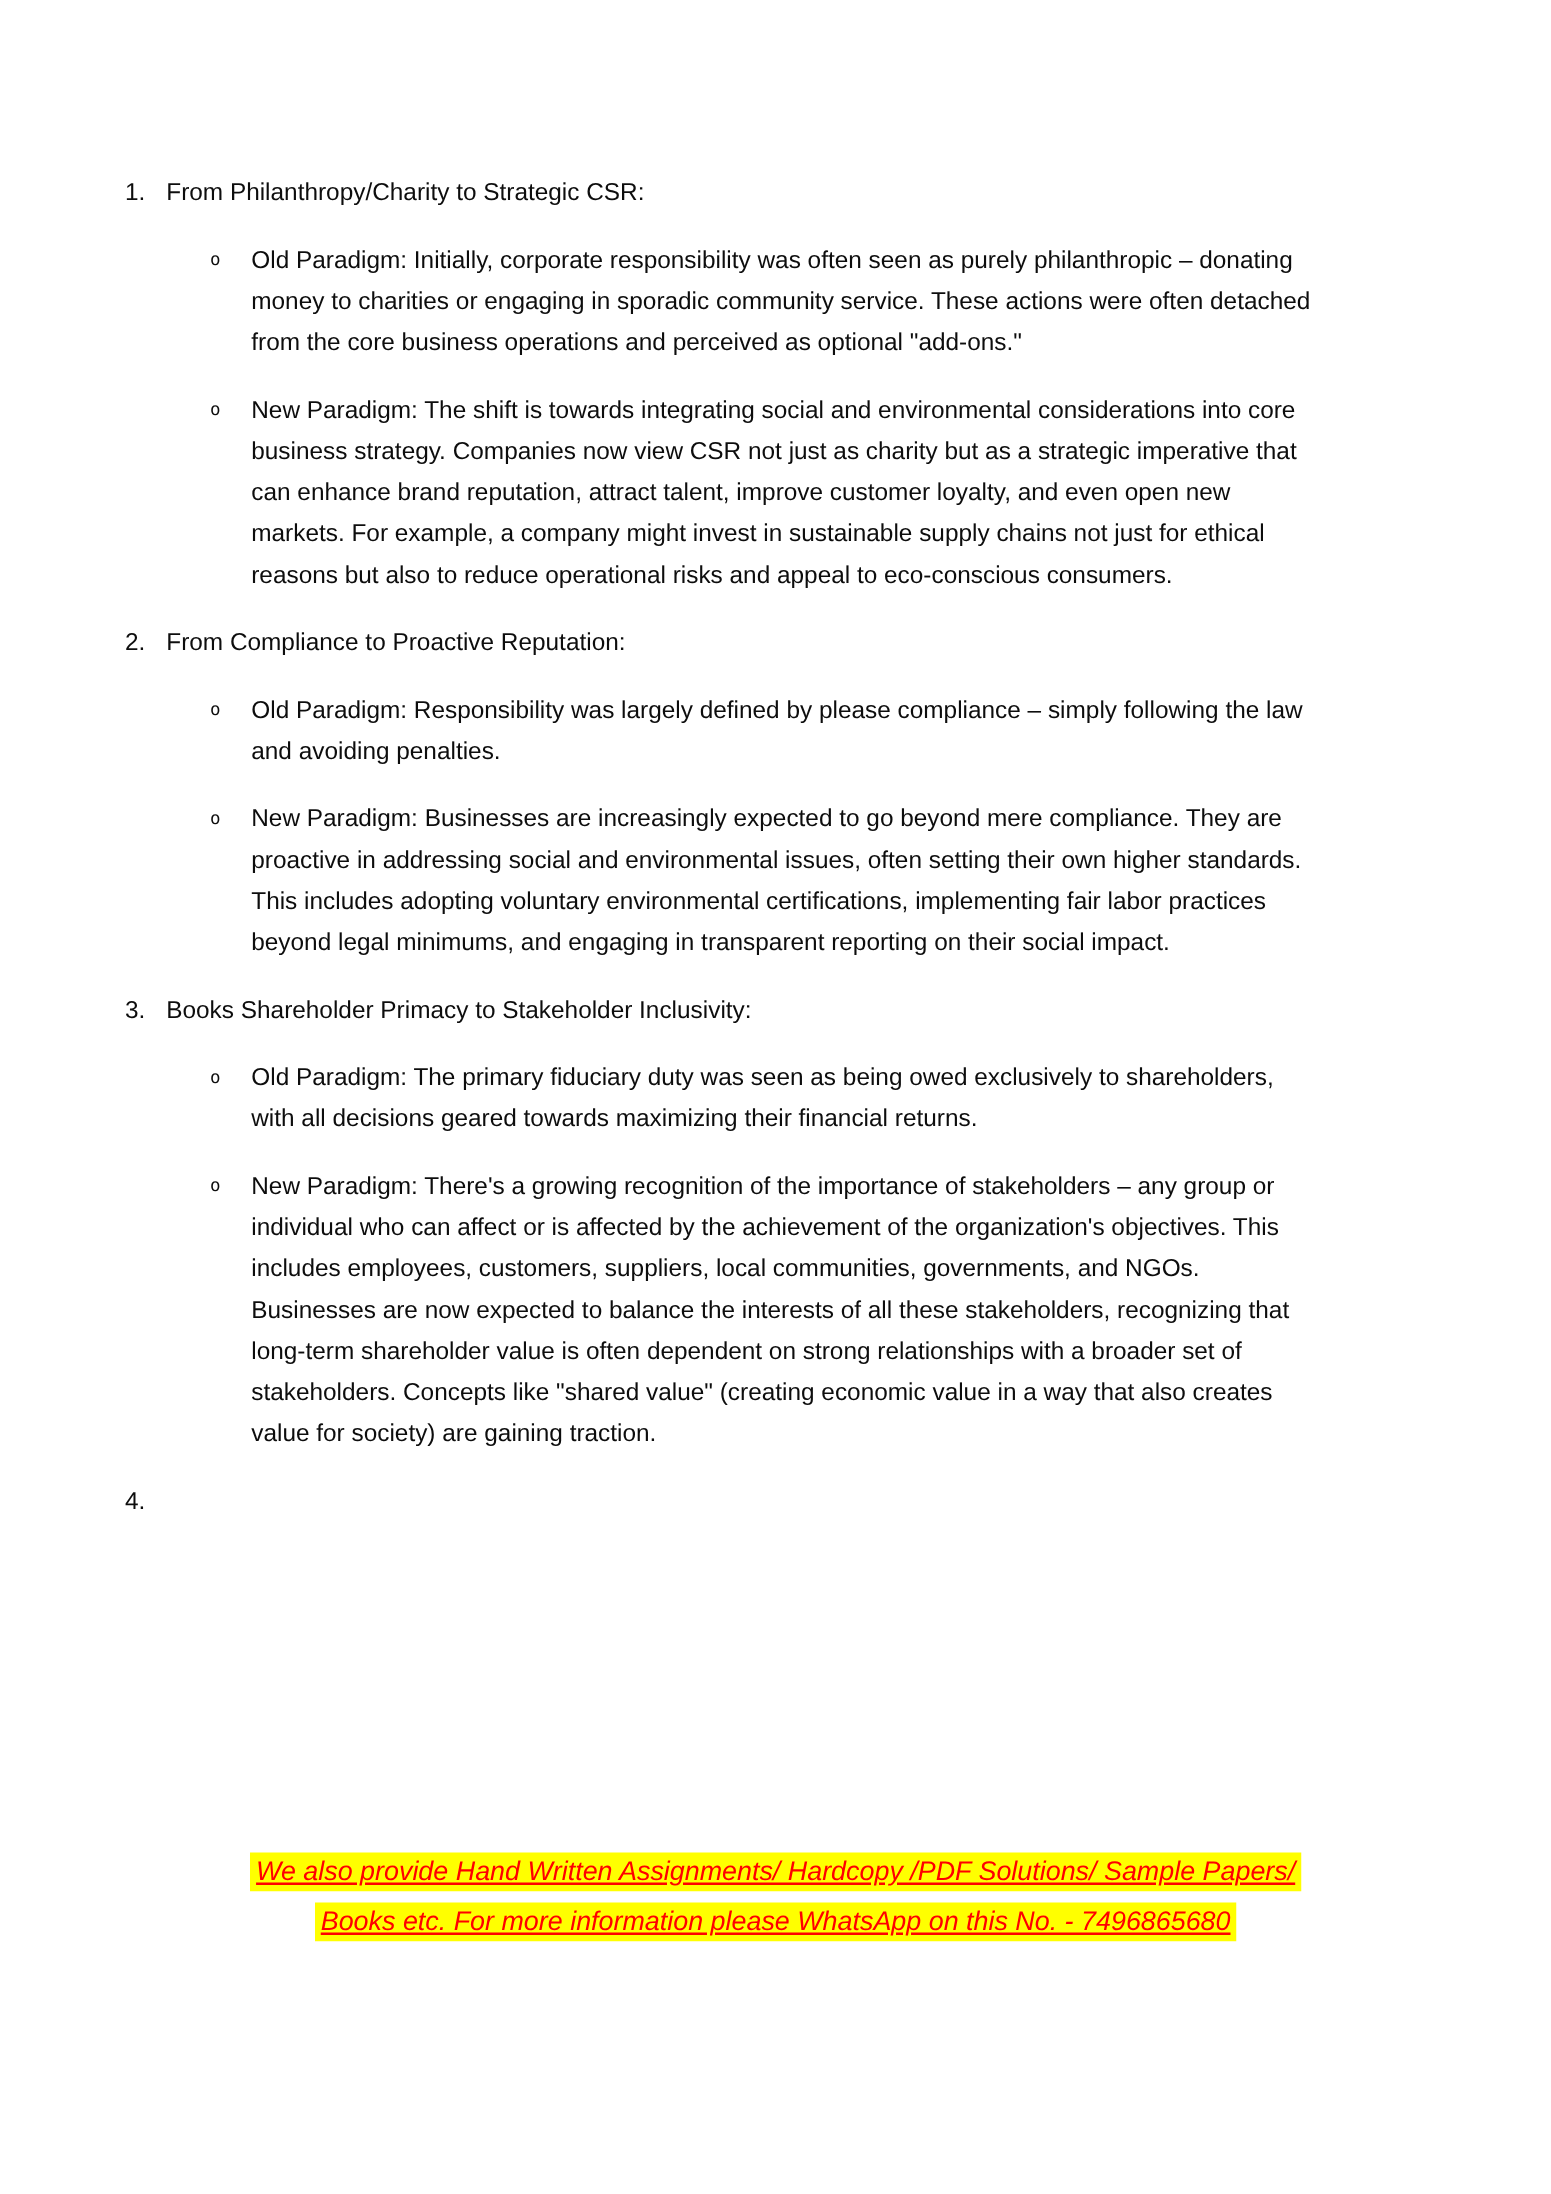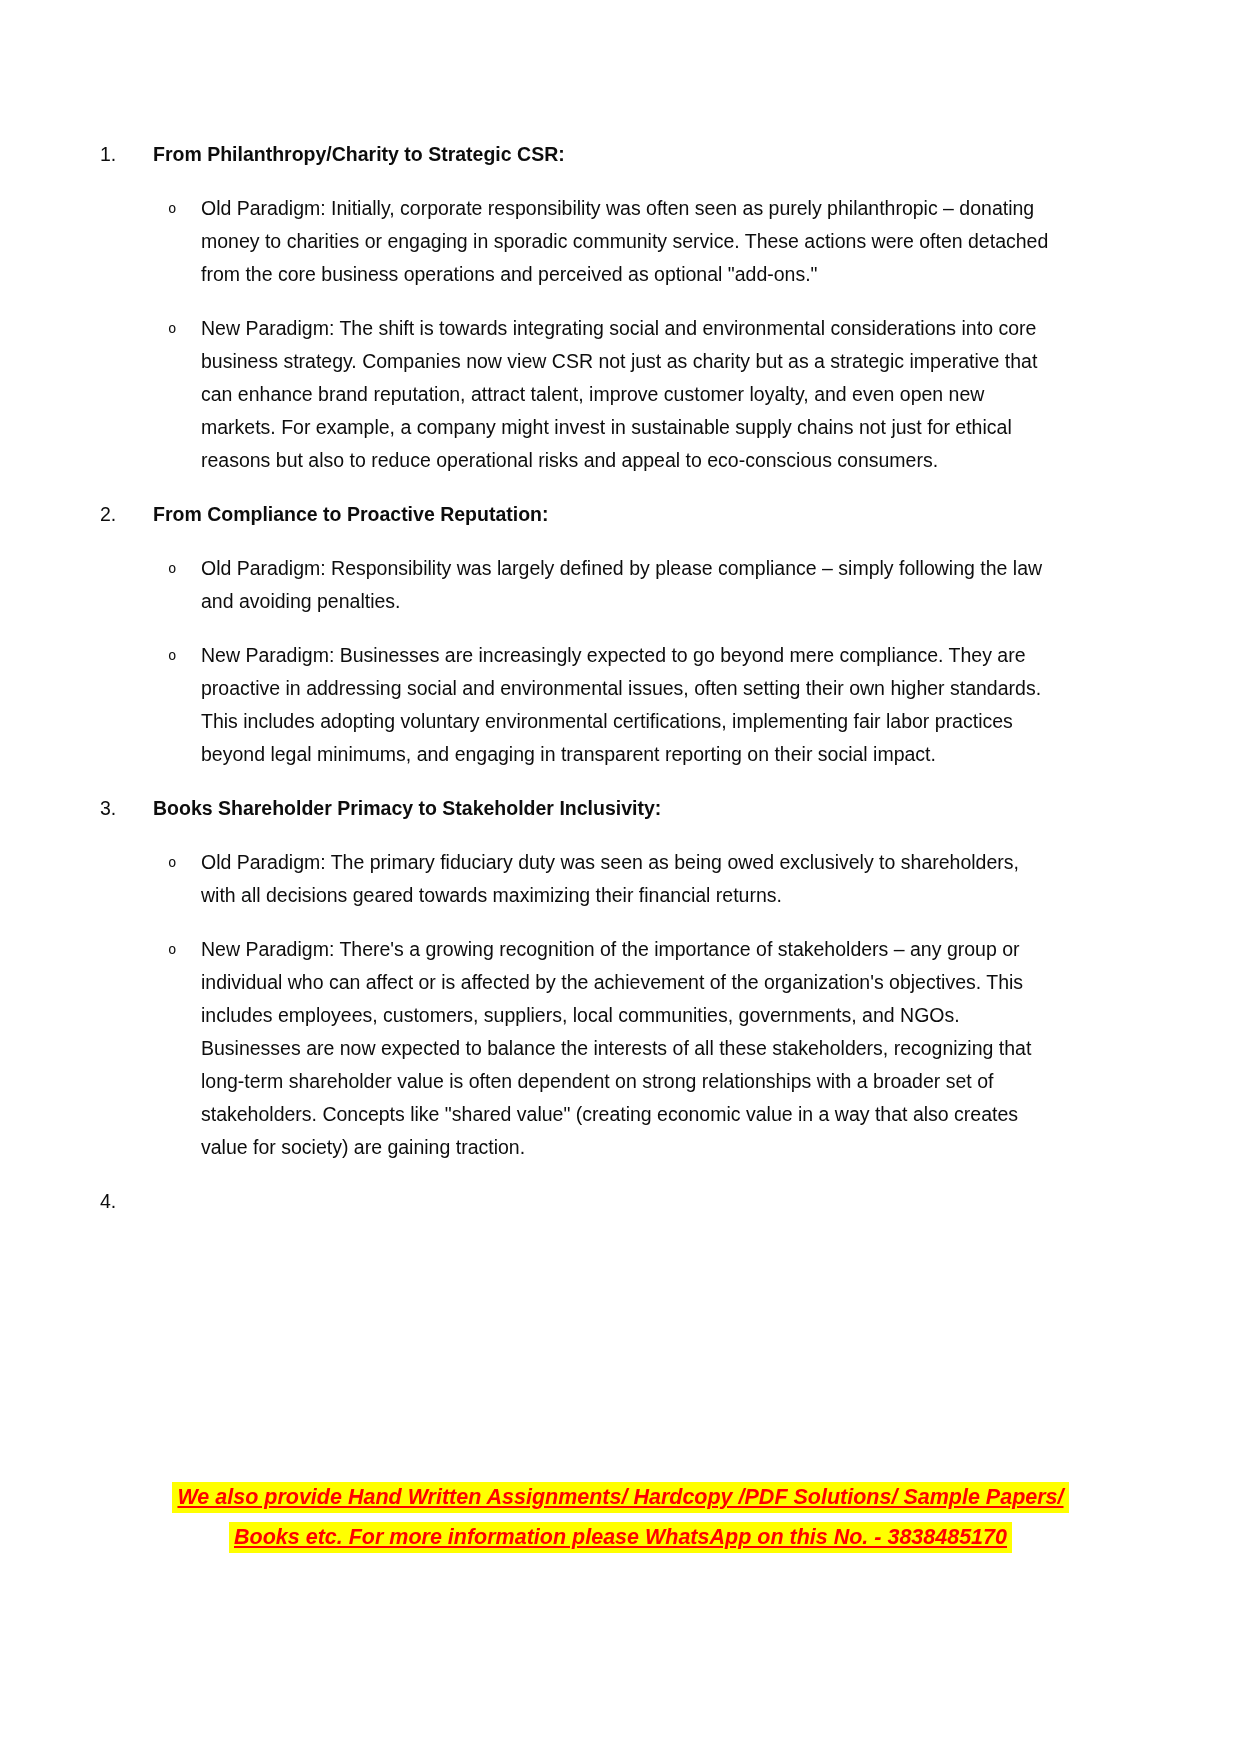--- a/index.html
+++ b/index.html
@@ -23,43 +23,42 @@
   }
   .item-head {
     display:flex;
     margin:0 0 21px 0;
   }
   .item-num {
     flex:none;
     width:33px;
   }
   .item-title {
-    font-weight:700;
-    margin-left:20px;
+    font-weight:400;
   }
   .bullet {
     display:flex;
     margin:0 0 21px 68px;
   }
   .bullet-marker {
     flex:none;
     width:33px;
     font-family:"DejaVu Sans Mono", monospace;
     font-size:14px;
     line-height:33px;
   }
   .bullet-text { flex:1; }
   .seg.bold { font-weight:400; }
   .footer {
     position:absolute;
     left:0;
     right:0;
     top:1477px;
     text-align:center;
-    font-weight:700;
+    font-weight:400;
     font-style:italic;
     font-size:21.5px;
     line-height:40px;
   }
   .footer-line { margin:0; }
   .hl {
     background:var(--hl-bg, #ffff00);
     color:var(--hl-fg, #ff0000);
     text-decoration:underline;
     padding:3px 5px 4px 5px;
@@ -117,16 +116,16 @@
           <span class="item-num">4.</span>
         </div>
       </div>
     </div>
 
   <div class="footer">
     <div class="footer-line">
       <span class="hl">We also provide Hand Written Assignments/ Hardcopy /PDF Solutions/ Sample Papers/</span>
     </div>
     <div class="footer-line">
-      <span class="hl">Books etc. For more information please WhatsApp on this No. - 3838485170</span>
+      <span class="hl">Books etc. For more information please WhatsApp on this No. - 7496865680</span>
     </div>
   </div>
 </div>
 
 </body></html>

